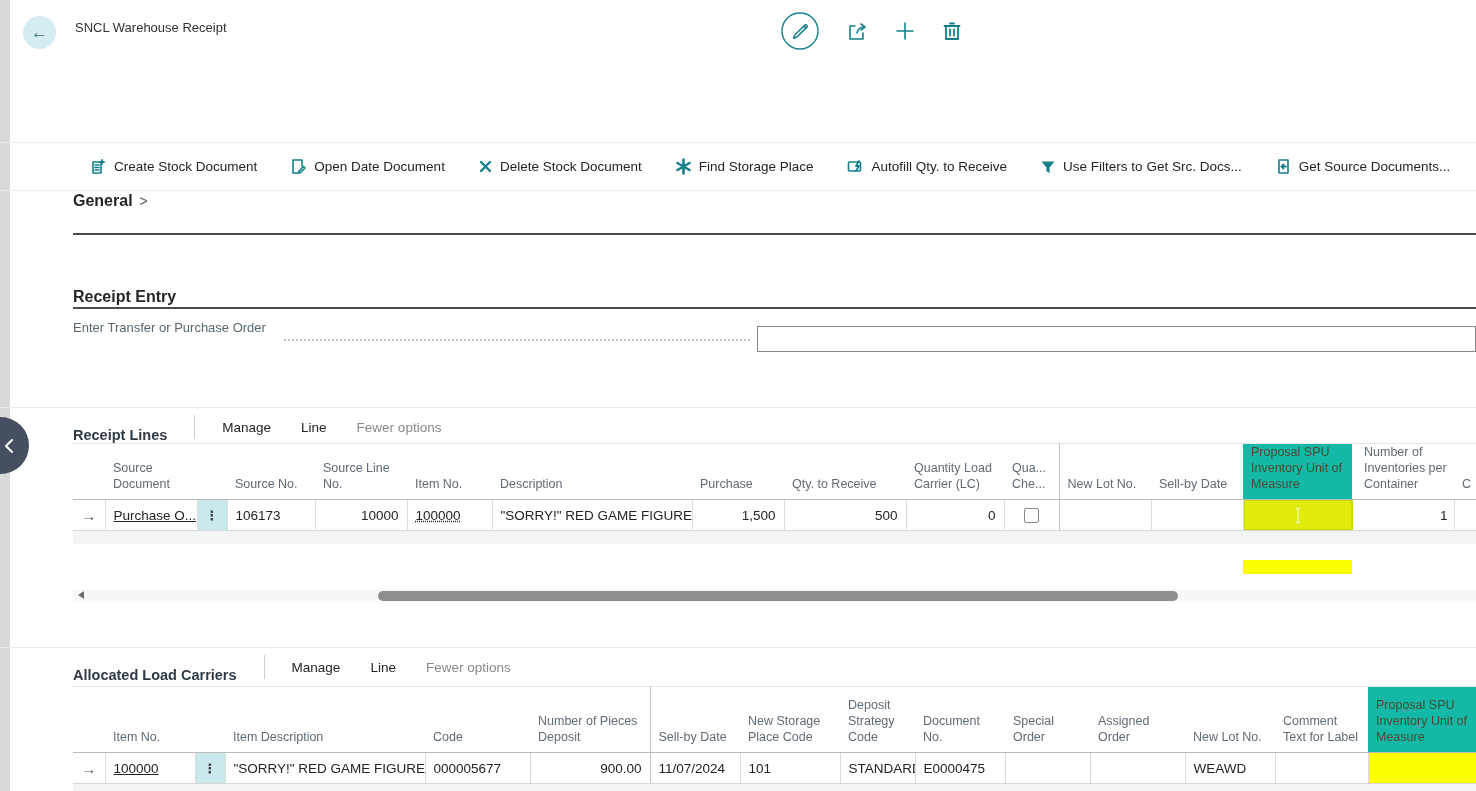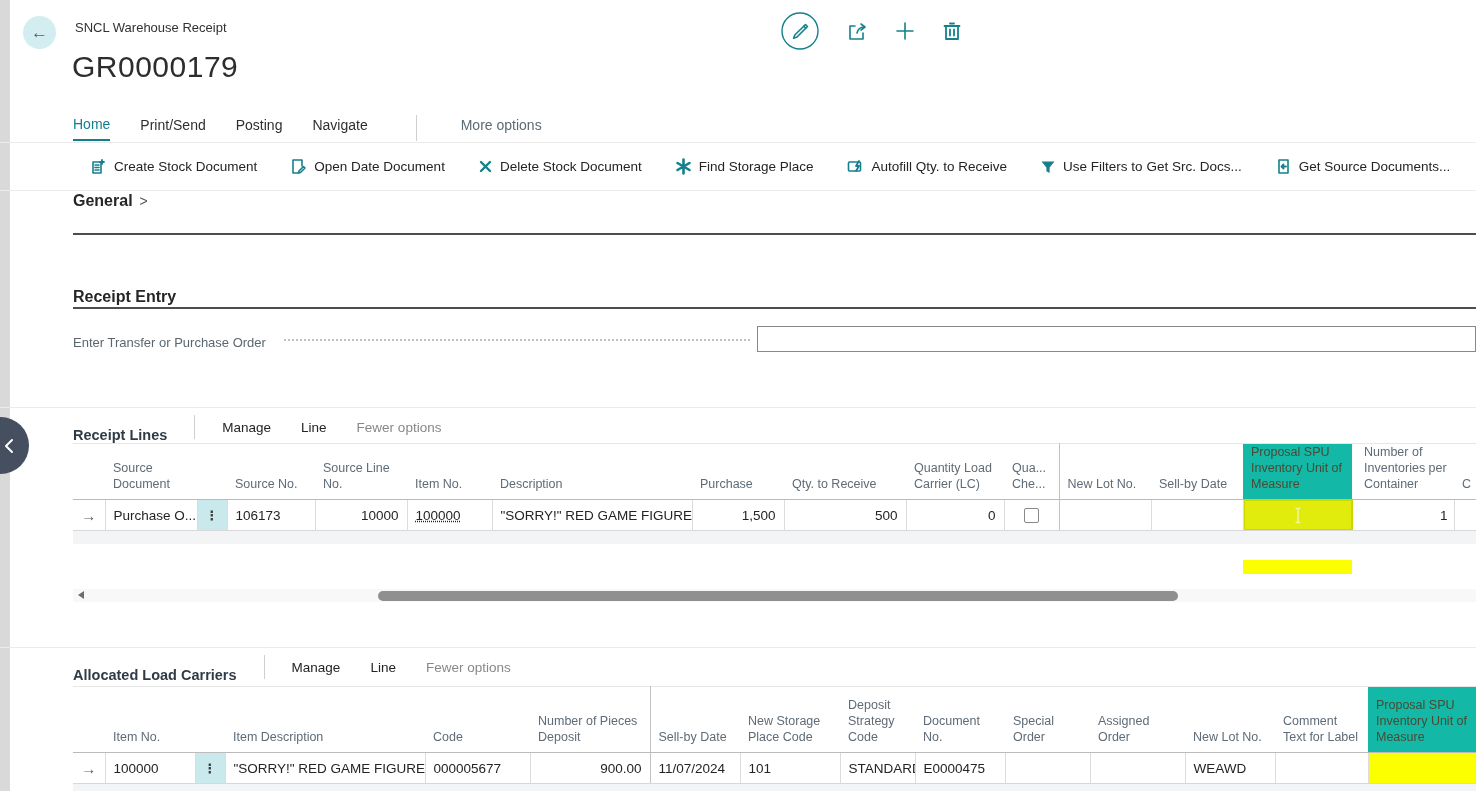--- a/index.html
+++ b/index.html
@@ -34,21 +34,21 @@
   .action { display:flex; align-items:center; gap:7px; background:none; border:none; cursor:pointer;
     font-size:13.5px; color:#252423; font-family:inherit; white-space:nowrap; }
   .hr-actions { position:absolute; left:0; right:0; top:190px; height:1px; background:#ebebeb; }
 
   
   .sec-head { position:absolute; left:73px; font-size:16px; font-weight:700; color:#262626; display:flex; align-items:center; gap:7px; }
   .sec-chevron { font-weight:400; color:#555; font-size:14px; cursor:pointer; }
   .sec-rule { position:absolute; left:73px; right:0; height:2px; background:#4d4d4d; }
 
   
-  .field-label { position:absolute; left:73px; top:335px; font-size:13px; color:#5a6770; }
+  .field-label { position:absolute; left:73px; top:320px; font-size:13px; color:#5a6770; }
   .field-dots { position:absolute; left:284px; width:466px; top:331px; height:10px; border-bottom:2px dotted #c3c0bd; }
   .field-input { position:absolute; left:757px; top:326px; width:719px; height:26px; border:1px solid #8a8886; background:#fff;
     font-family:inherit; font-size:13px; padding:0 6px; }
 
   
   .part-line { position:absolute; left:0; right:0; height:1px; background:#ebebeb; }
   .part-bar { position:absolute; left:73px; height:30px; display:flex; align-items:center; font-size:13.5px; }
   .part-title { font-size:14.5px; font-weight:700; color:#2f3b47;margin-top:16px; }
   .part-sep { width:1px; height:24px; background:#cfcfcf; margin:0 27px; }
   .part-item { color:#252423; cursor:pointer; margin-right:30px; background:none; border:none; font:inherit; }
@@ -61,21 +61,21 @@
     padding:0 8px 7px 8px; border-bottom:1px solid #bdbbb9; line-height:1.28; }
   .grid td { height:31px; font-size:13.5px; color:#252423; padding:0 8px; border-right:1px solid #dddcda;
     border-bottom:1px solid #d8d8d8; white-space:nowrap; overflow:hidden; background:#fff; }
   .grid th.np, .grid td.np { padding-left:12px; padding-right:6px; }
   .ta-r { text-align:right; }
   th.fz, td.fz { border-right:1px solid #c4c2c0 !important; }
   th.hl { background:#14b8a6; color:#4a4a33; }
   td.hl { background:#e2ec0c; border-right:1px solid #c9d400; box-shadow: inset 0 0 0 1px #cdd800; }
   td.sel { text-align:center; color:#5f5d5b; font-size:15px; padding:0; cursor:pointer; }
   td.ell { background:#c9e9ec; text-align:center; color:#3d3d3d; font-weight:700; font-size:13px; padding:0; cursor:pointer; }
-  .cell-link { cursor:pointer; }
+  .cell-link { text-decoration:underline; cursor:pointer; }
   .cell-link.dotted { text-decoration:underline dotted; }
   .checkbox { width:15px; height:15px; border:1px solid #8a8886; border-radius:2px; background:#fff; margin:0 auto; cursor:pointer; }
   .substrip { background:#f3f4f6; }
   .yellow-ext { position:absolute; background:#fbff00; }
   .ibeam { display:block; margin:0 auto; }
 
   
   .hscroll { position:absolute; left:73px; top:589px; width:1403px; height:13px; background:#f8f8f8; }
   .hscroll .arrow-l { position:absolute; left:5px; top:2px; width:0; height:0; cursor:pointer;
     border-top:4.5px solid transparent; border-bottom:4.5px solid transparent; border-right:6px solid #6d6d6d; }
@@ -121,30 +121,21 @@
         <path d="M11 3 V19 M3 11 H19"></path>
       </svg>
     </button>
     <button>
       <svg class="tealic" width="20" height="22" viewBox="0 0 20 22">
         <path d="M4 6 H16 V19 H4 Z M2.5 6 H17.5 M8 3.5 H12 M8 9.5 V15.5 M12 9.5 V15.5" stroke-width="1.8"></path>
       </svg>
     </button>
   </div>
 
-  <h1 class="page-title">GR0000179</h1>
-
-  <nav class="tabs">
-    <span class="tab active">Home</span>
-    <span class="tab">Print/Send</span>
-    <span class="tab">Posting</span>
-    <span class="tab">Navigate</span>
-    <span class="tab-sep"></span>
-    <span class="tab-more">More options</span>
-  </nav>
+
   <div class="hr-tabs"></div>
 
   <div class="action-bar">
     <button class="action">
       <svg class="tealic" width="17" height="17" viewBox="0 0 17 17">
           <path d="M3 4 H11 V15 H3 Z M5 7 H9 M5 9.5 H9 M5 12 H9"></path>
           <path d="M12 2 V6 M10 4 H14" stroke-width="1.8"></path>
         </svg>
       <span>Create Stock Document</span>
     </button>

